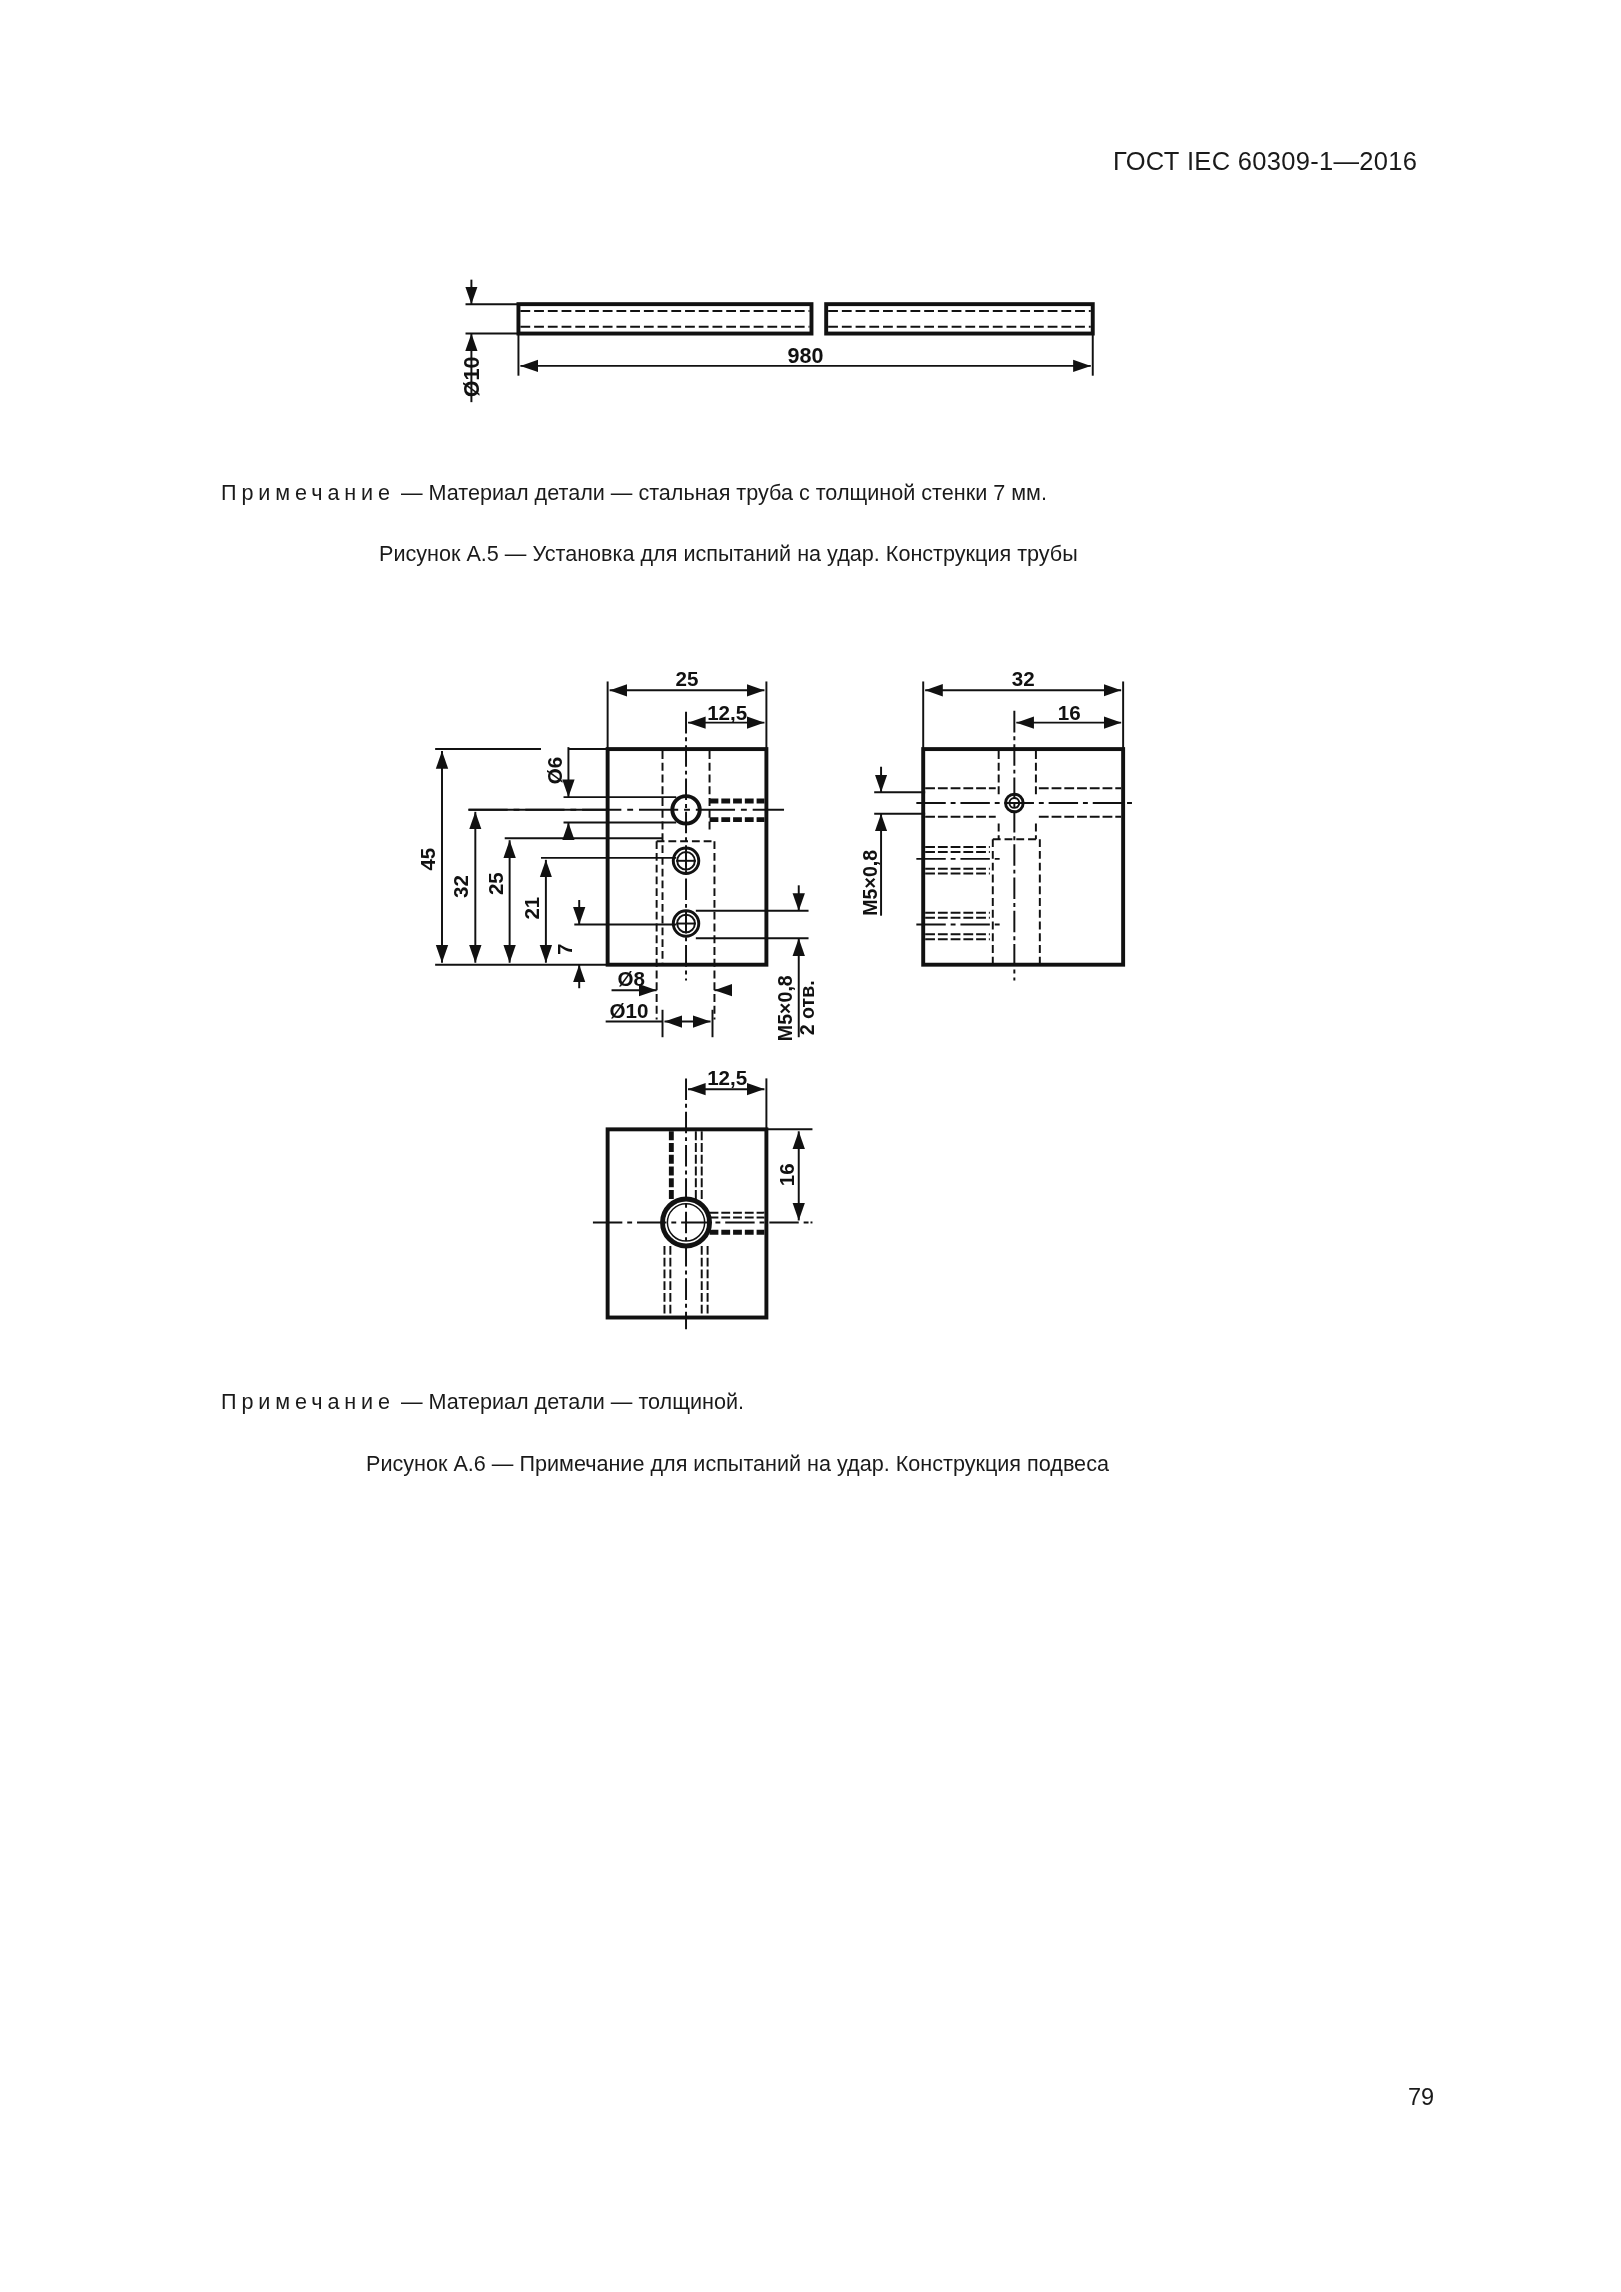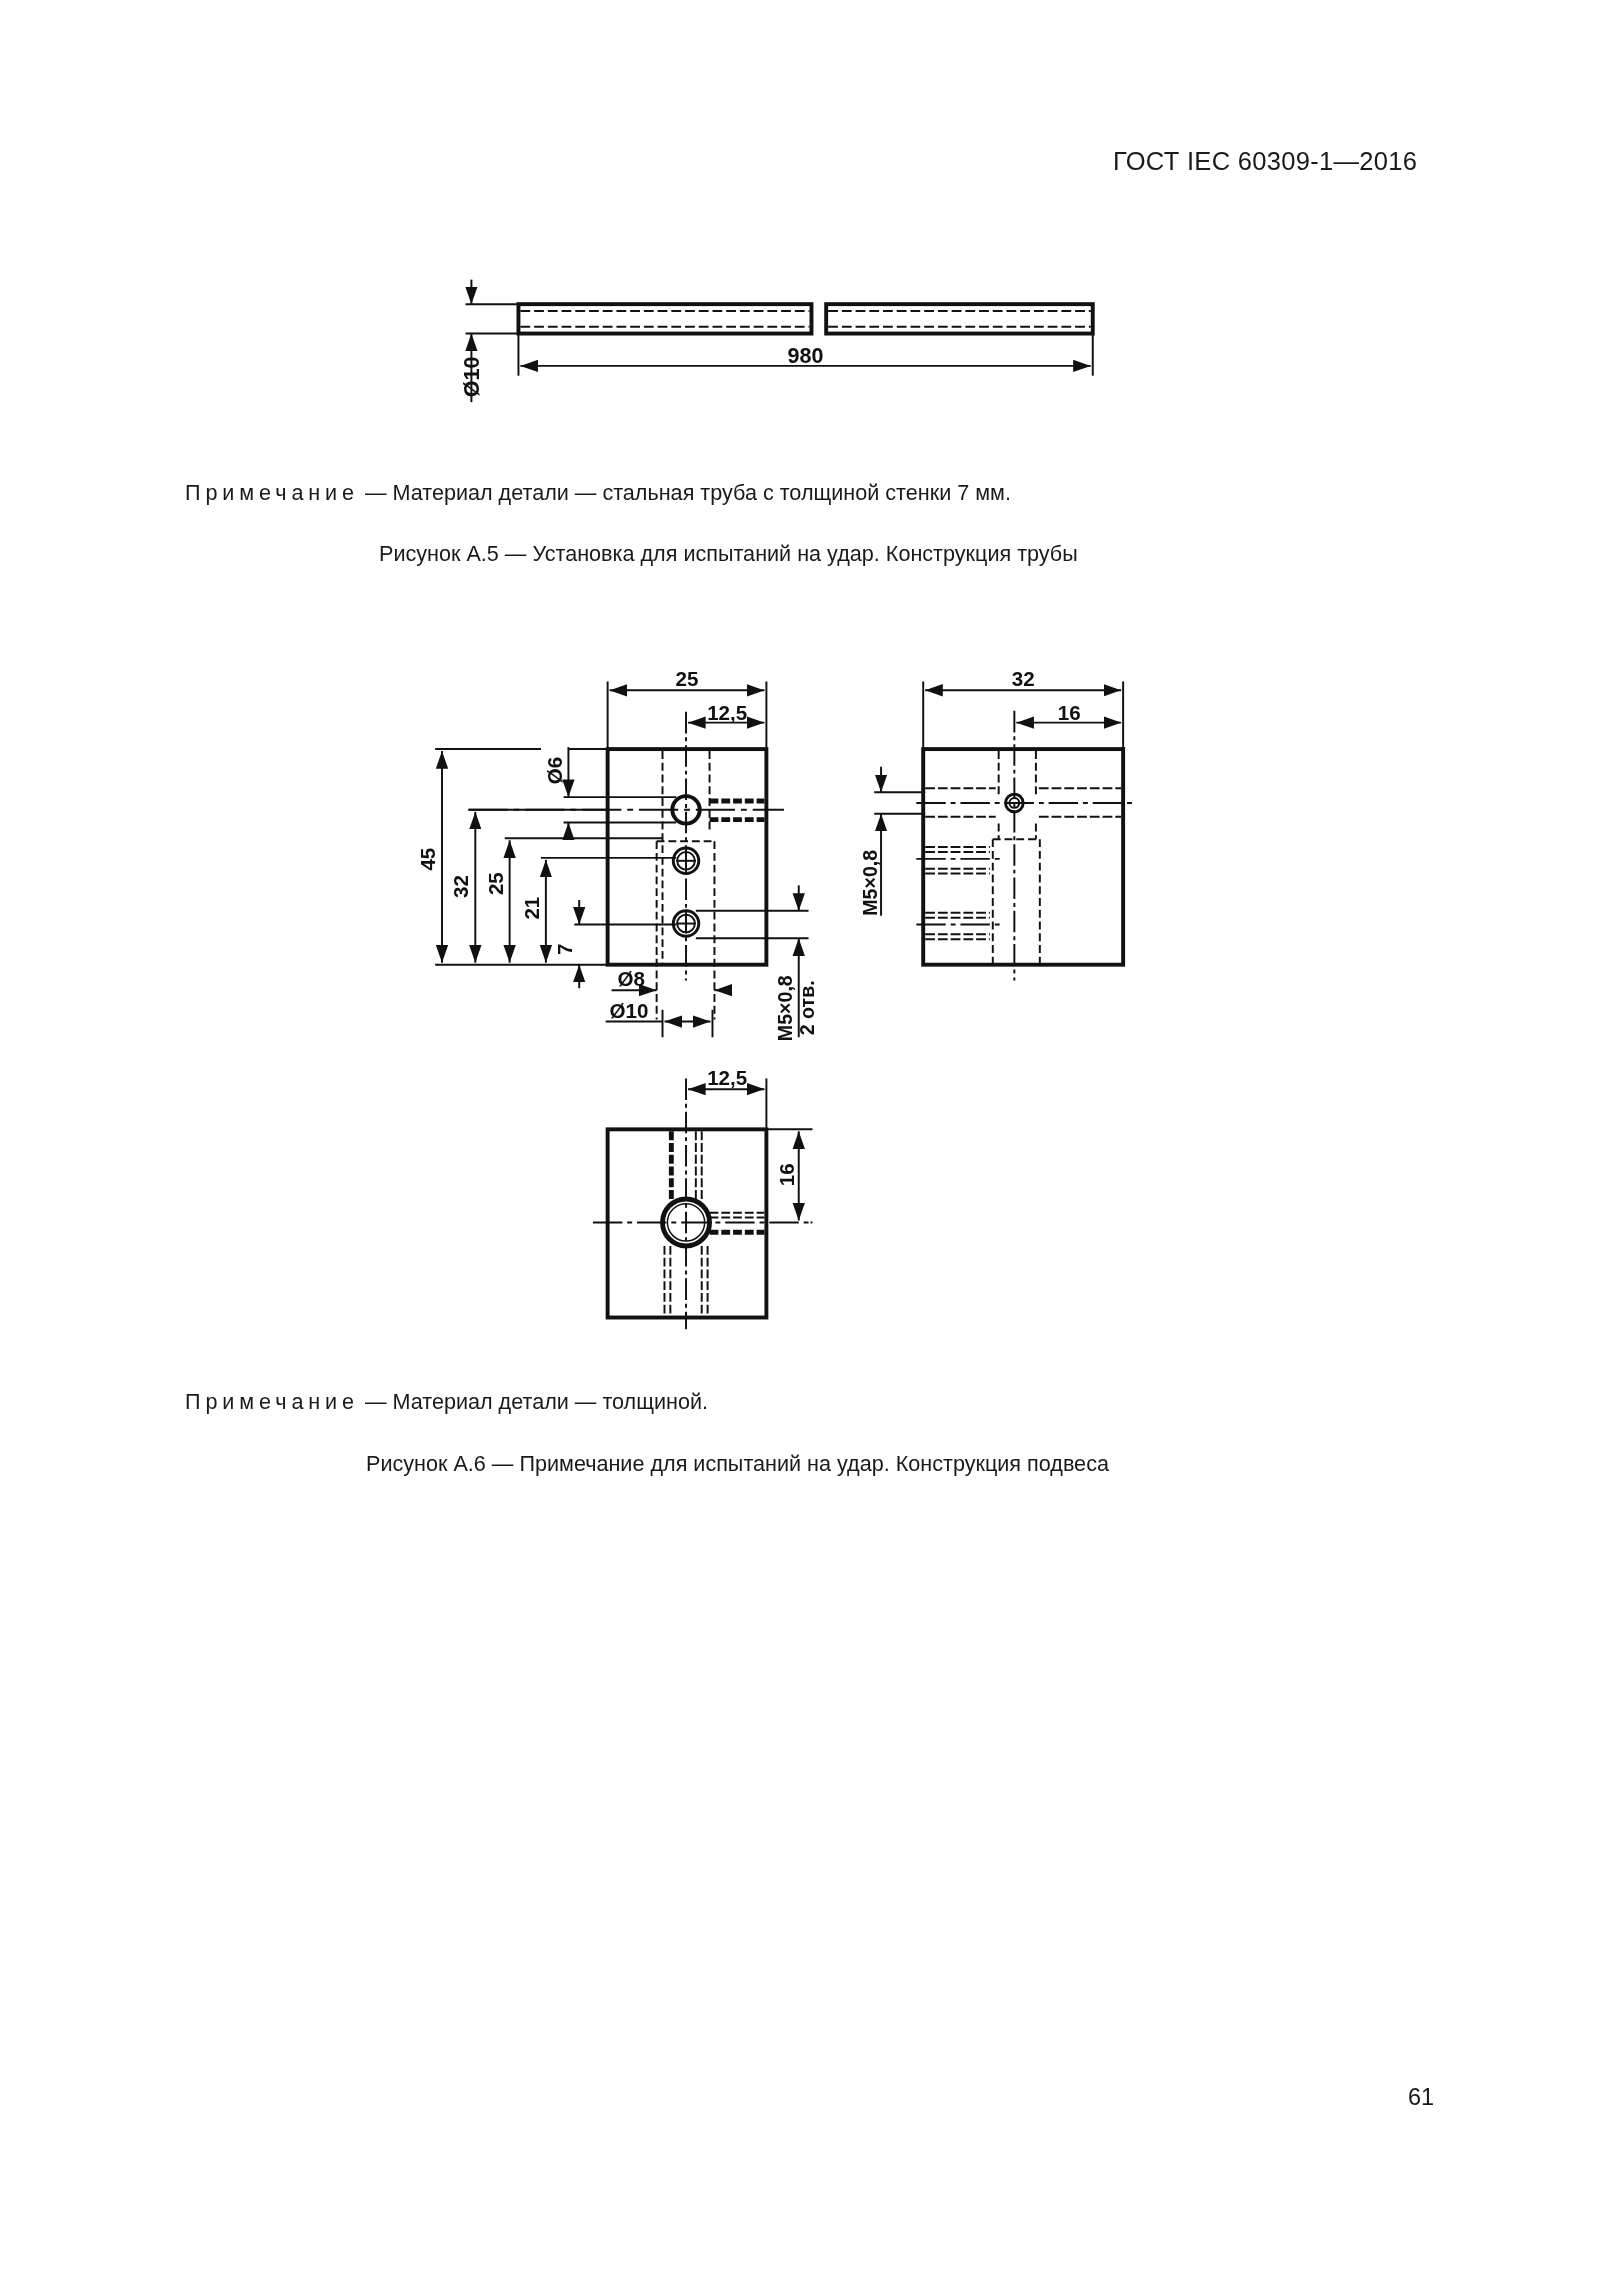--- a/index.html
+++ b/index.html
@@ -1,21 +1,21 @@
 <!DOCTYPE html>
 <html><head>
 <meta charset="utf-8">
 <style>
   html, body { margin: 0; padding: 0; background: #ffffff; }
   body { width: 1621px; height: 2293px; position: relative; overflow: hidden;
          font-family: "Liberation Sans", sans-serif; color: #1a1a1a; }
   .abs { position: absolute; }
   .header-title { left: 1113px; top: 147px; font-size: 25.5px; font-weight: normal; letter-spacing: 0.3px; white-space: nowrap; }
   .note { left: 185px; font-size: 21.6px; white-space: nowrap; }
-  .note .spaced { letter-spacing: 4.9px; margin-right: 5.9px; }
+  .note .spaced { letter-spacing: 4.9px; margin-right: 5.9px; margin-left: 36px; }
   .caption { font-size: 21.6px; white-space: nowrap; }
   .page-number { left: 1408px; top: 2084px; font-size: 23.5px; }
   svg { position: absolute; left: 0; top: 0; }
   svg text { font-family: "Liberation Sans", sans-serif; font-weight: bold; fill: #111; }
 </style>
 </head>
 <body>
 
 <div class="abs header-title">ГОСТ IEC 60309-1—2016</div>
 
@@ -200,14 +200,14 @@
 <div class="abs note" style="top:480px;">
   <span class="spaced">Примечание</span><span>— Материал детали — стальная труба с толщиной стенки 7 мм.</span>
 </div>
 <div class="abs caption" style="left:379px; top:541px;">Рисунок А.5 — Установка для испытаний на удар. Конструкция трубы</div>
 
 <div class="abs note" style="top:1389px;">
   <span class="spaced">Примечание</span><span>— Материал детали — толщиной.</span>
 </div>
 <div class="abs caption" style="left:366px; top:1451px;">Рисунок А.6 — Примечание для испытаний на удар. Конструкция подвеса</div>
 
-<div class="abs page-number">61</div>
+<div class="abs page-number">79</div>
 
 
 </body></html>

